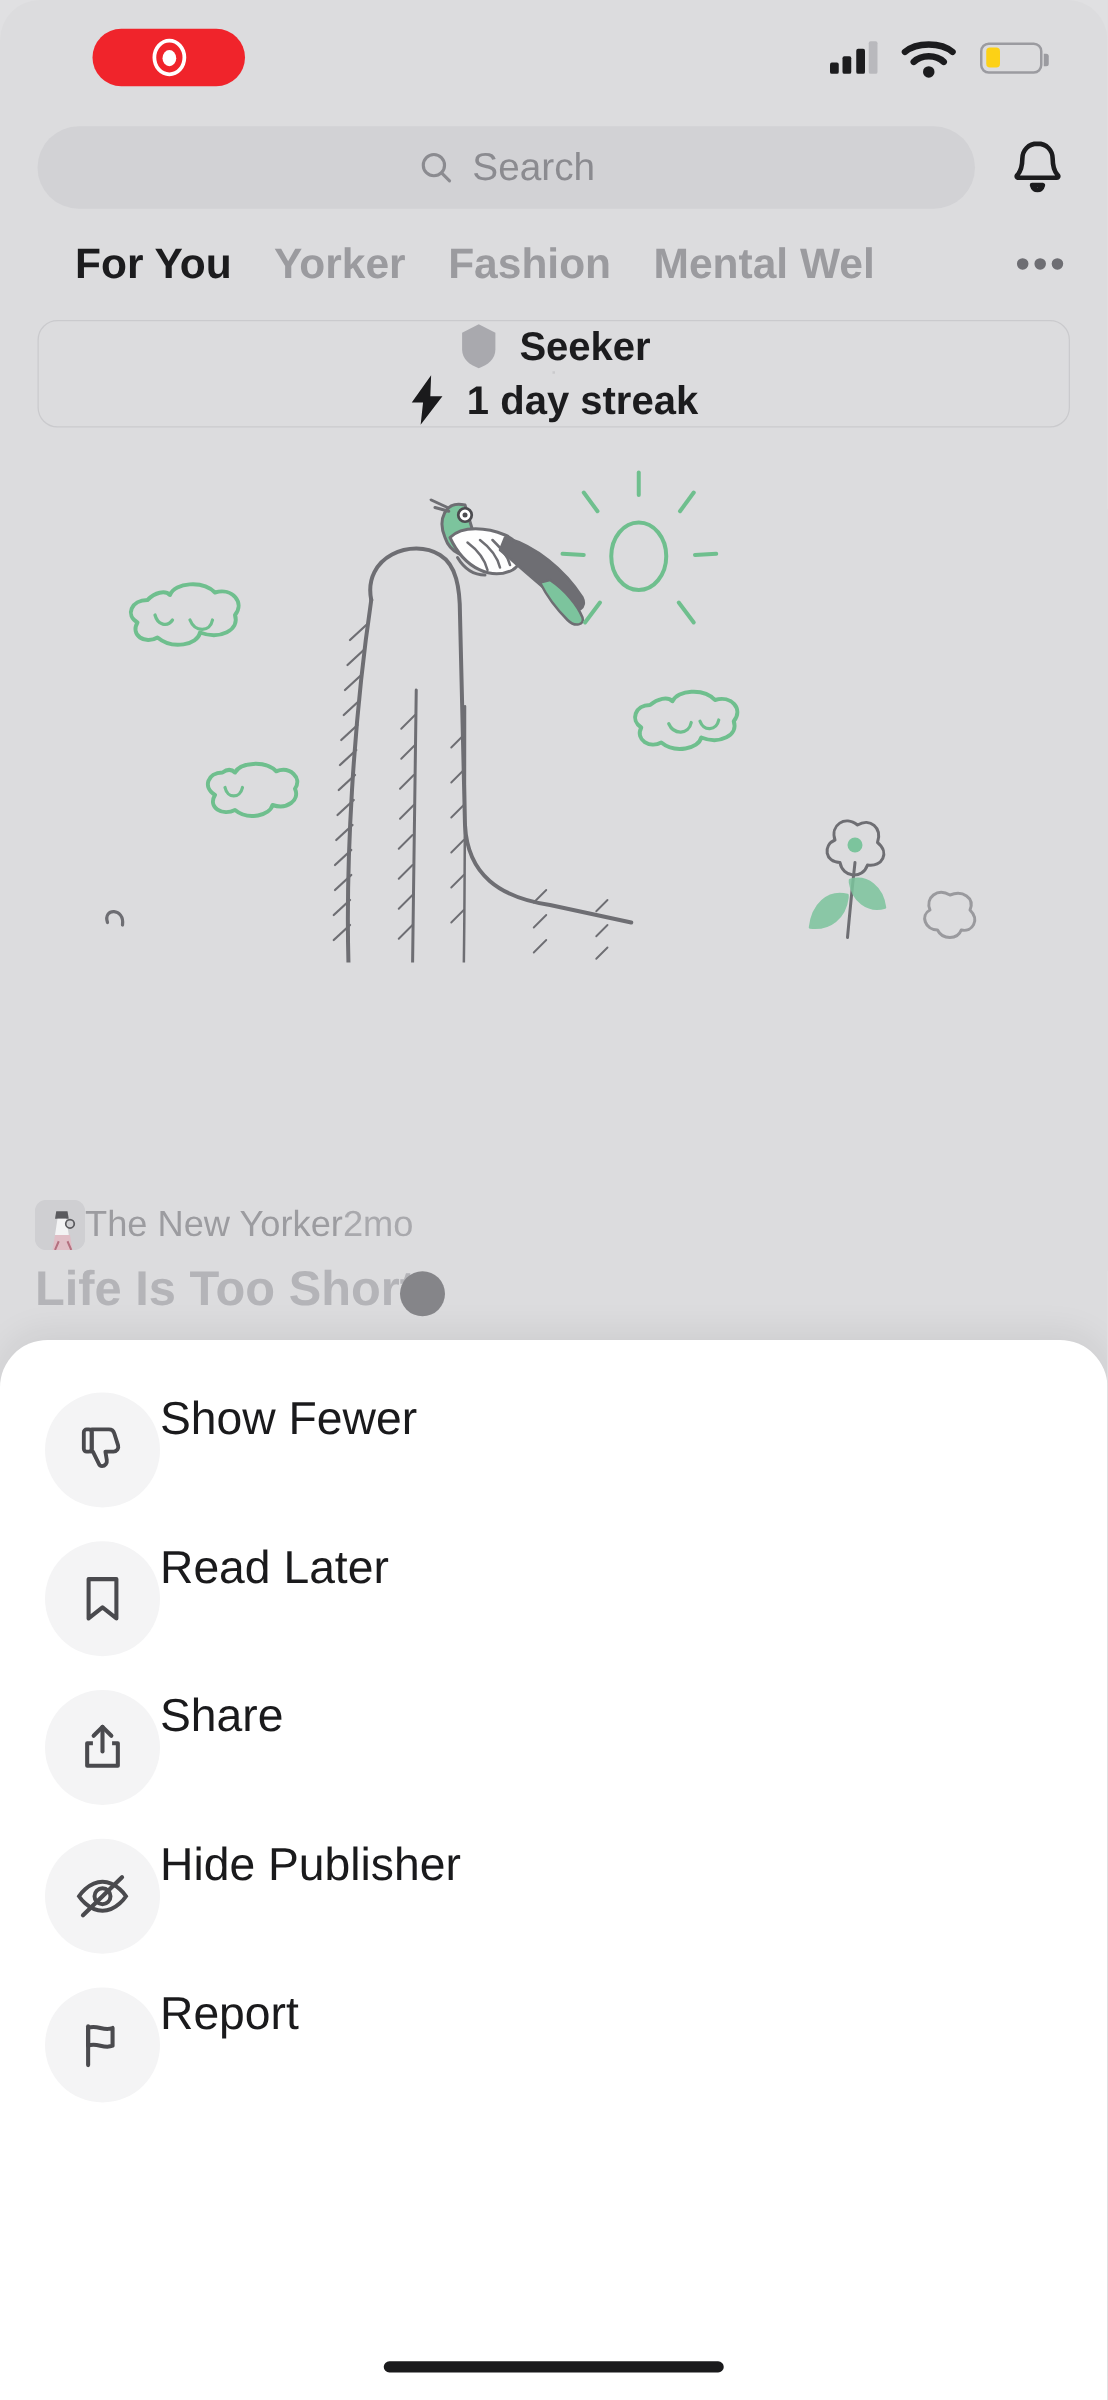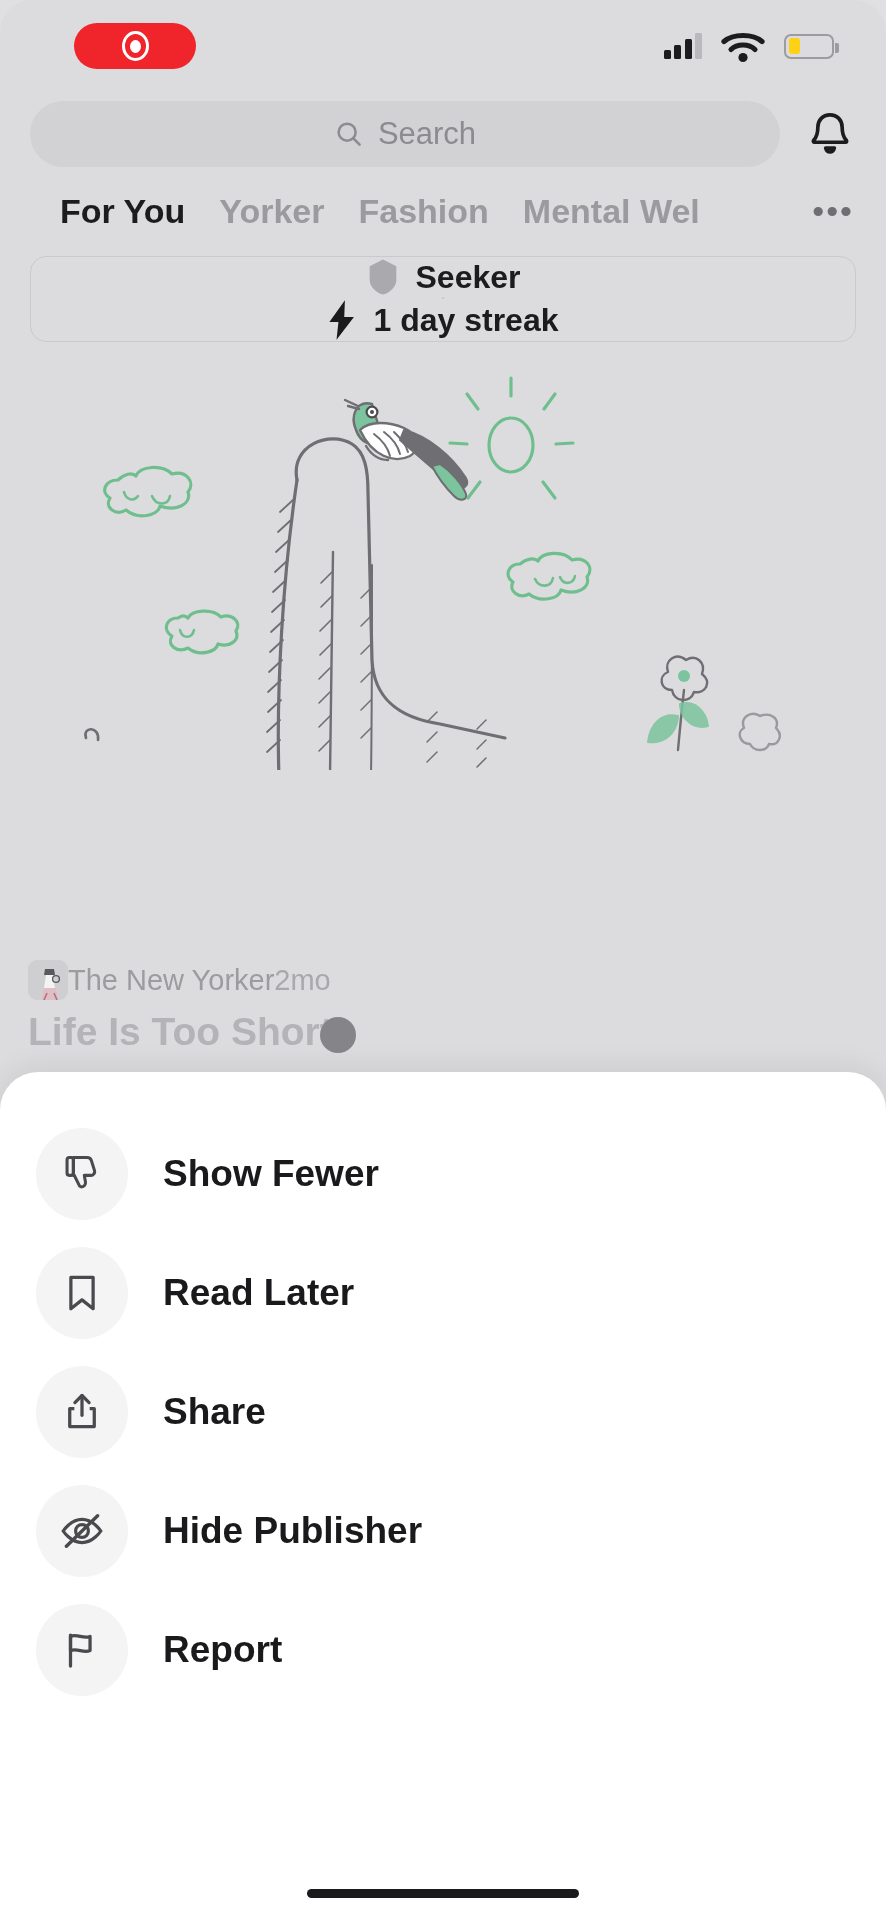--- a/index.html
+++ b/index.html
@@ -115,22 +115,22 @@
 
   
   .sheet {
     position:absolute; left:0; right:0; bottom:0; top:1072px;
     background:#ffffff;
     border-radius:38px 38px 0 0;
     box-shadow:0 -6px 28px rgba(0,0,0,.07);
   }
   .menu { padding-top:42px; }
   .menu-item {
-    display:flex; align-items:center; gap:35px;
-    height:119px; padding:0 36px;font-weight:bold;
+    display:flex; 
+    height:119px; padding:0 36px;
   }
   .mi-icon {
     width:92px; height:92px; border-radius:50%;
     background:#f4f4f5;
     display:flex; align-items:center; justify-content:center; flex:none;
   }
   .mi-label { font-size:37px; color:#1a1a1c; }
 
   .cursor-dot {
     position:absolute; left:320px; top:1017px;

